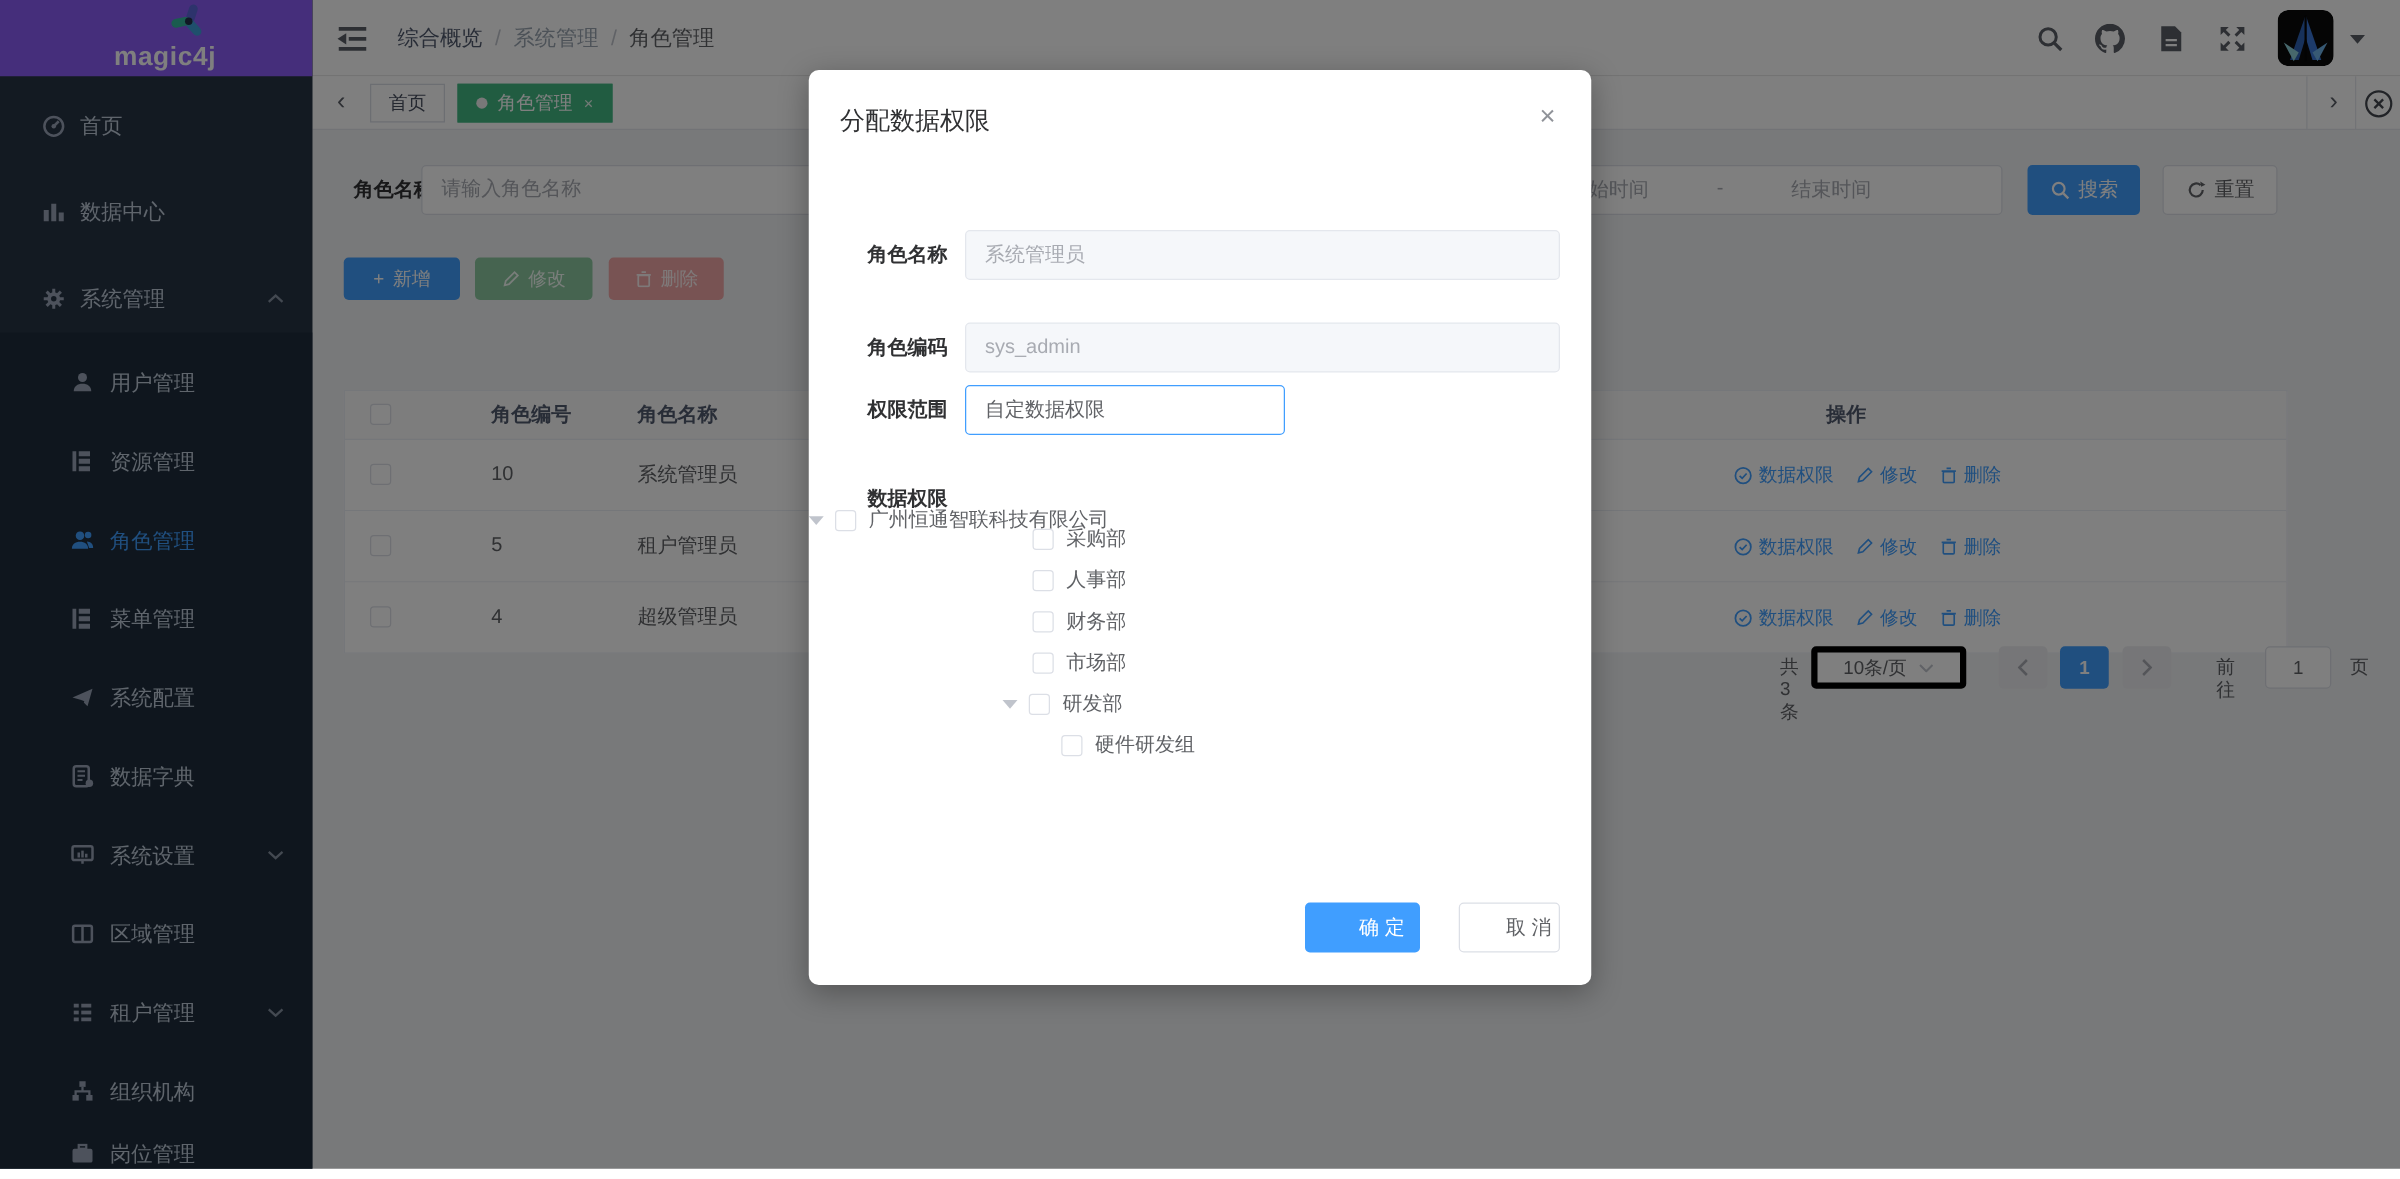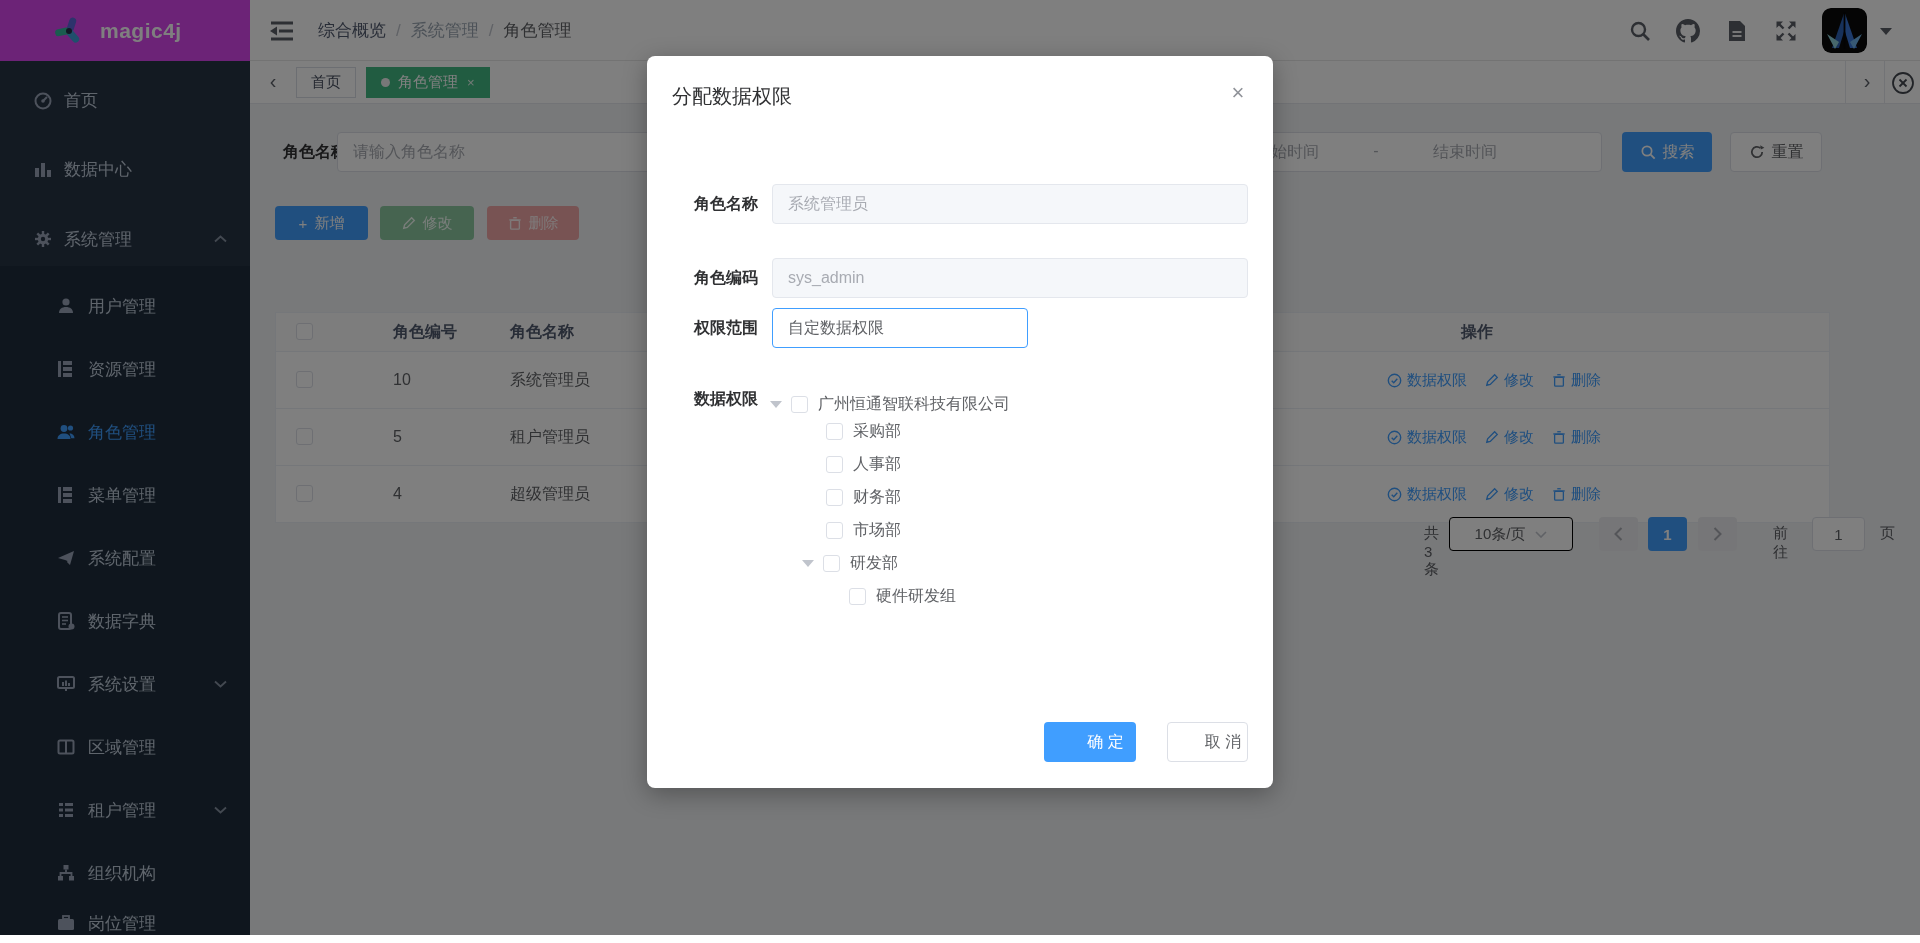--- a/index.html
+++ b/index.html
@@ -1,21 +1,21 @@
 <!DOCTYPE html>
 <html><head>
 <meta charset="utf-8">
 <style>
   * { margin:0; padding:0; box-sizing:border-box; }
   html,body { width:1920px; height:943px; background:#fff; font-family:"Liberation Sans","DejaVu Sans",sans-serif; overflow:hidden; }
   .screen { position:relative; width:1920px; height:943px; background:#fff; }
 
   
   .sidebar { position:absolute; left:0; top:0; width:250px; height:935px; background:#273445; overflow:hidden; z-index:1; }
-  .logo { position:absolute; left:0; top:0; width:250px; height:61px; background:#d946ef; display:flex; align-items:center; }
+  .logo { position:absolute; left:0; top:0; width:250px; height:61px; background:#8b5cf6; display:flex; align-items:center;flex-direction:column; }
   .logo svg { margin-left:52px; }
   .logo-text { color:#fff; font-size:21px; font-weight:bold; margin-left:14px; letter-spacing:.5px; }
   .submenu-bg { position:absolute; left:0; top:266px; width:250px; height:669px; background:#1f2d3d; }
   .mi { position:absolute; width:250px; height:56px; display:flex; align-items:center; color:#bfcbd9; font-size:17px; cursor:pointer; }
   .mi .ic { position:absolute; left:33px; width:20px; height:20px; color:#9aa5b8; }
   .mi .ml { position:absolute; left:64px; }
   .mi.sub .ic { left:56px; }
   .mi.sub .ml { left:88px; }
   .mi.active { color:#409eff; }
   .mi.active .ic { color:#409eff; }
@@ -62,21 +62,21 @@
   .thead { position:relative; height:39px; background:#fafafa; border-bottom:1px solid #ebeef5; font-size:16px; font-weight:bold; color:#515a6e; }
   .trow { position:relative; height:57px; border-bottom:1px solid #ebeef5; font-size:16px; color:#606266; background:#fff; }
   .cb { position:absolute; width:17px; height:17px; border:1px solid #dcdfe6; border-radius:3px; background:#fff; top:50%; margin-top:-9px; cursor:pointer; }
   .c-cb { left:20px; } .c-id { position:absolute; left:77px; top:50%; transform:translateY(-50%);margin-left:40px; } .c-name { position:absolute; left:234px; top:50%; transform:translateY(-50%); }
   .c-ops-h { position:absolute; left:1111px; width:180px; text-align:center; top:50%; transform:translateY(-50%); }
   .ops { position:absolute; left:1111px; top:0; height:100%; display:flex; align-items:center; gap:18px; }
   .oplink { display:flex; align-items:center; gap:5px; color:#409eff; font-size:15px; cursor:pointer; }
 
   .pager { position:absolute; top:413px; height:34px; font-size:15px; color:#606266; }
   .pg-total { position:absolute; left:1130px; top:7px;margin-left:44px; }
-  .pg-size { position:absolute; left:1199px; top:0; width:124px; height:34px; border:1px solid #000000; border-radius:4px; background:#fff; display:flex; align-items:center; justify-content:center; gap:10px; cursor:pointer; }
+  .pg-size { position:absolute; left:1199px; top:0; width:124px; height:34px; border:5px solid #000000; border-radius:4px; background:#fff; display:flex; align-items:center; justify-content:center; gap:10px; cursor:pointer; }
   .pg-btn { position:absolute; top:0; width:39px; height:34px; border-radius:4px; background:#ededf0; color:#a8abb2; display:flex; align-items:center; justify-content:center; font-size:16px; cursor:pointer; }
   .pg-cur { position:absolute; left:1398px; top:0; width:39px; height:34px; border-radius:4px; background:#409eff; color:#fff; display:flex; align-items:center; justify-content:center; font-weight:bold; cursor:pointer; }
   .pg-goto { position:absolute; left:1523px; top:7px; }
   .pg-input { position:absolute; left:1562px; top:0; width:53px; height:34px; border:1px solid #dcdfe6; border-radius:4px; text-align:center; font-size:15px; color:#606266; outline:none; }
   .pg-unit { position:absolute; left:1630px; top:7px; }
 
   
   .overlay { position:absolute; left:0; top:0; width:1920px; height:935px; background:rgba(0,0,0,.5); z-index:10; }
   .bottom-strip { position:absolute; left:0; top:935px; width:1920px; height:8px; background:#fff; }
   .modal { position:absolute; left:647px; top:56px; width:626px; height:732px; background:#fff; border-radius:8px; box-shadow:0 6px 24px rgba(0,0,0,.3); z-index:20; }
@@ -516,21 +516,21 @@
     <span class="m-lbl" style="left:15px; top:262px">权限范围</span>
     <div class="m-select">
       <span class="sv">自定数据权限</span>
       <svg class="sel-caret" viewBox="0 0 12 7">
           <polyline points="1,1 6,6 11,1" fill="none" stroke="#c0c4cc" stroke-width="1.6"></polyline>
         </svg>
     </div>
 
     <span class="m-lbl" style="left:15px; top:333px">数据权限</span>
 
-    <div class="tree-row" style="top:332px; padding-left:123px">
+    <div class="tree-row" style="top:344px; ">
       <span class="t-caret"></span>
       <span class="t-cb"></span>
       <span>广州恒通智联科技有限公司</span>
     </div>
     <div class="tree-row" style="top:359px; padding-left:179px">
       <span class="t-cb"></span>
       <span>采购部</span>
     </div>
     <div class="tree-row" style="top:392px; padding-left:179px">
       <span class="t-cb"></span>

